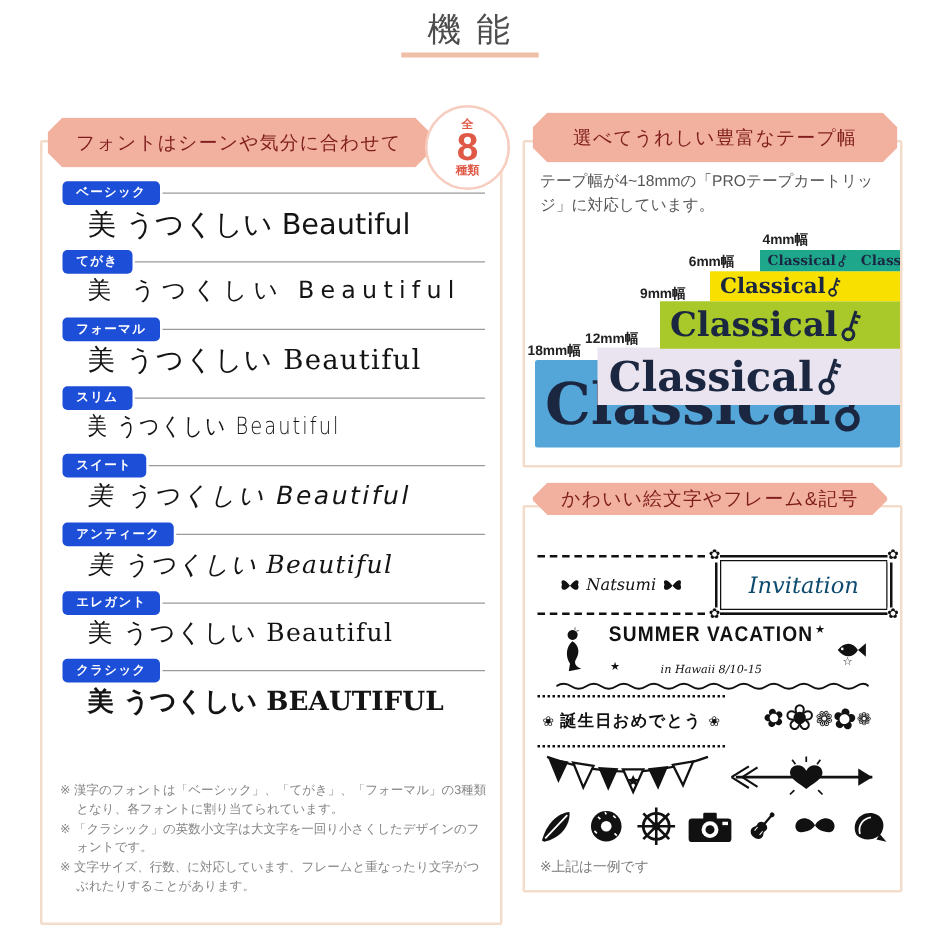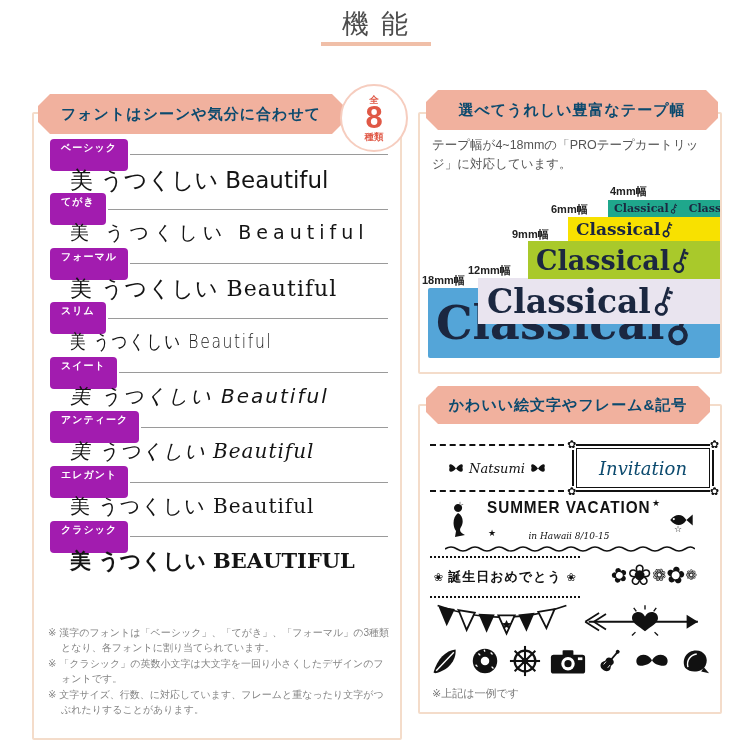--- a/index.html
+++ b/index.html
@@ -11,38 +11,38 @@
     font-size:27px;color:#4d4d4d;letter-spacing:12px;text-indent:12px;font-family:"DejaVu Sans",sans-serif;}
   .title-underline{position:absolute;top:42px;left:321px;width:110px;height:4px;background:#f0bfa8;}
 
   
   .panel{position:absolute;background:#fff;border:2px solid #f4dcca;border-radius:2px;}
   #panel-fonts{left:32px;top:112px;width:366px;height:624px;}
   #panel-tape{left:418px;top:112px;width:300px;height:258px;}
   #panel-emoji{left:418px;top:404px;width:300px;height:306px;}
 
   .panel-header{position:absolute;background:#f1b19e;display:flex;align-items:center;justify-content:center;
-    font-weight:bold;color:#0c4a6e;font-size:15px;letter-spacing:1px;
+    font-weight:normal;color:#7f1d1d;font-size:15px;letter-spacing:1px;
     clip-path:polygon(12px 0,calc(100% - 12px) 0,100% 12px,100% calc(100% - 12px),calc(100% - 12px) 100%,12px 100%,0 calc(100% - 12px),0 12px);}
   #panel-fonts .panel-header{left:4px;top:-20px;width:306px;height:40px;}
   #panel-tape .panel-header{left:6px;top:-24px;width:292px;height:40px;}
-  #panel-emoji .panel-header{left:6px;top:-20px;width:284px;height:38px;}
+  #panel-emoji .panel-header{left:6px;top:-20px;width:284px;height:26px;}
 
   .badge{position:absolute;left:306px;top:-30px;width:64px;height:64px;border-radius:50%;
     background:#fff;border:2px solid #f6cdbf;display:flex;flex-direction:column;align-items:center;justify-content:center;
     color:#e05846;z-index:3;}
   .badge .b-top,.badge .b-bottom{font-size:9.5px;font-weight:bold;line-height:1;}
   .badge .b-num{font-size:31px;font-weight:bold;line-height:0.9;}
 
   
   .font-list{position:absolute;left:16px;right:12px;top:32px;}
   .font-item{height:54.6px;}
   .font-label-row{display:flex;align-items:center;height:17px;}
-  .font-label{background:#a21caf;color:#fff;font-size:10px;font-weight:bold;letter-spacing:1px;
-    padding:2px 11px 16px;border-radius:4px;white-space:nowrap;}
+  .font-label{background:#1d4ed8;color:#fff;font-size:10px;font-weight:bold;letter-spacing:1px;
+    padding:2px 11px 3px;border-radius:4px;white-space:nowrap;}
   .rule{flex:1;border-top:1px solid #9a9a9a;margin-left:2px;}
   .font-sample{margin:5px 0 0 20px;color:#141414;white-space:nowrap;line-height:1.05;}
   .f0{font-family:"DejaVu Sans",sans-serif;font-size:23px;}
   .f1{font-family:"DejaVu Sans",sans-serif;font-size:19px;letter-spacing:5px;}
   .f2{font-family:"DejaVu Serif",serif;font-size:22px;letter-spacing:1px;}
   .f3{font-family:"DejaVu Sans",sans-serif;font-size:19px;font-weight:300;letter-spacing:2px;transform:scaleX(.82);transform-origin:left center;}
   .f4{font-family:"DejaVu Sans",sans-serif;font-style:italic;font-size:20px;letter-spacing:2px;}
   .f5{font-family:"DejaVu Serif",serif;font-style:italic;font-size:20px;letter-spacing:1px;}
   .f6{font-family:"DejaVu Serif",serif;font-size:20px;letter-spacing:1px;}
   .f7{font-family:"DejaVu Serif",serif;font-weight:bold;font-size:21px;}

